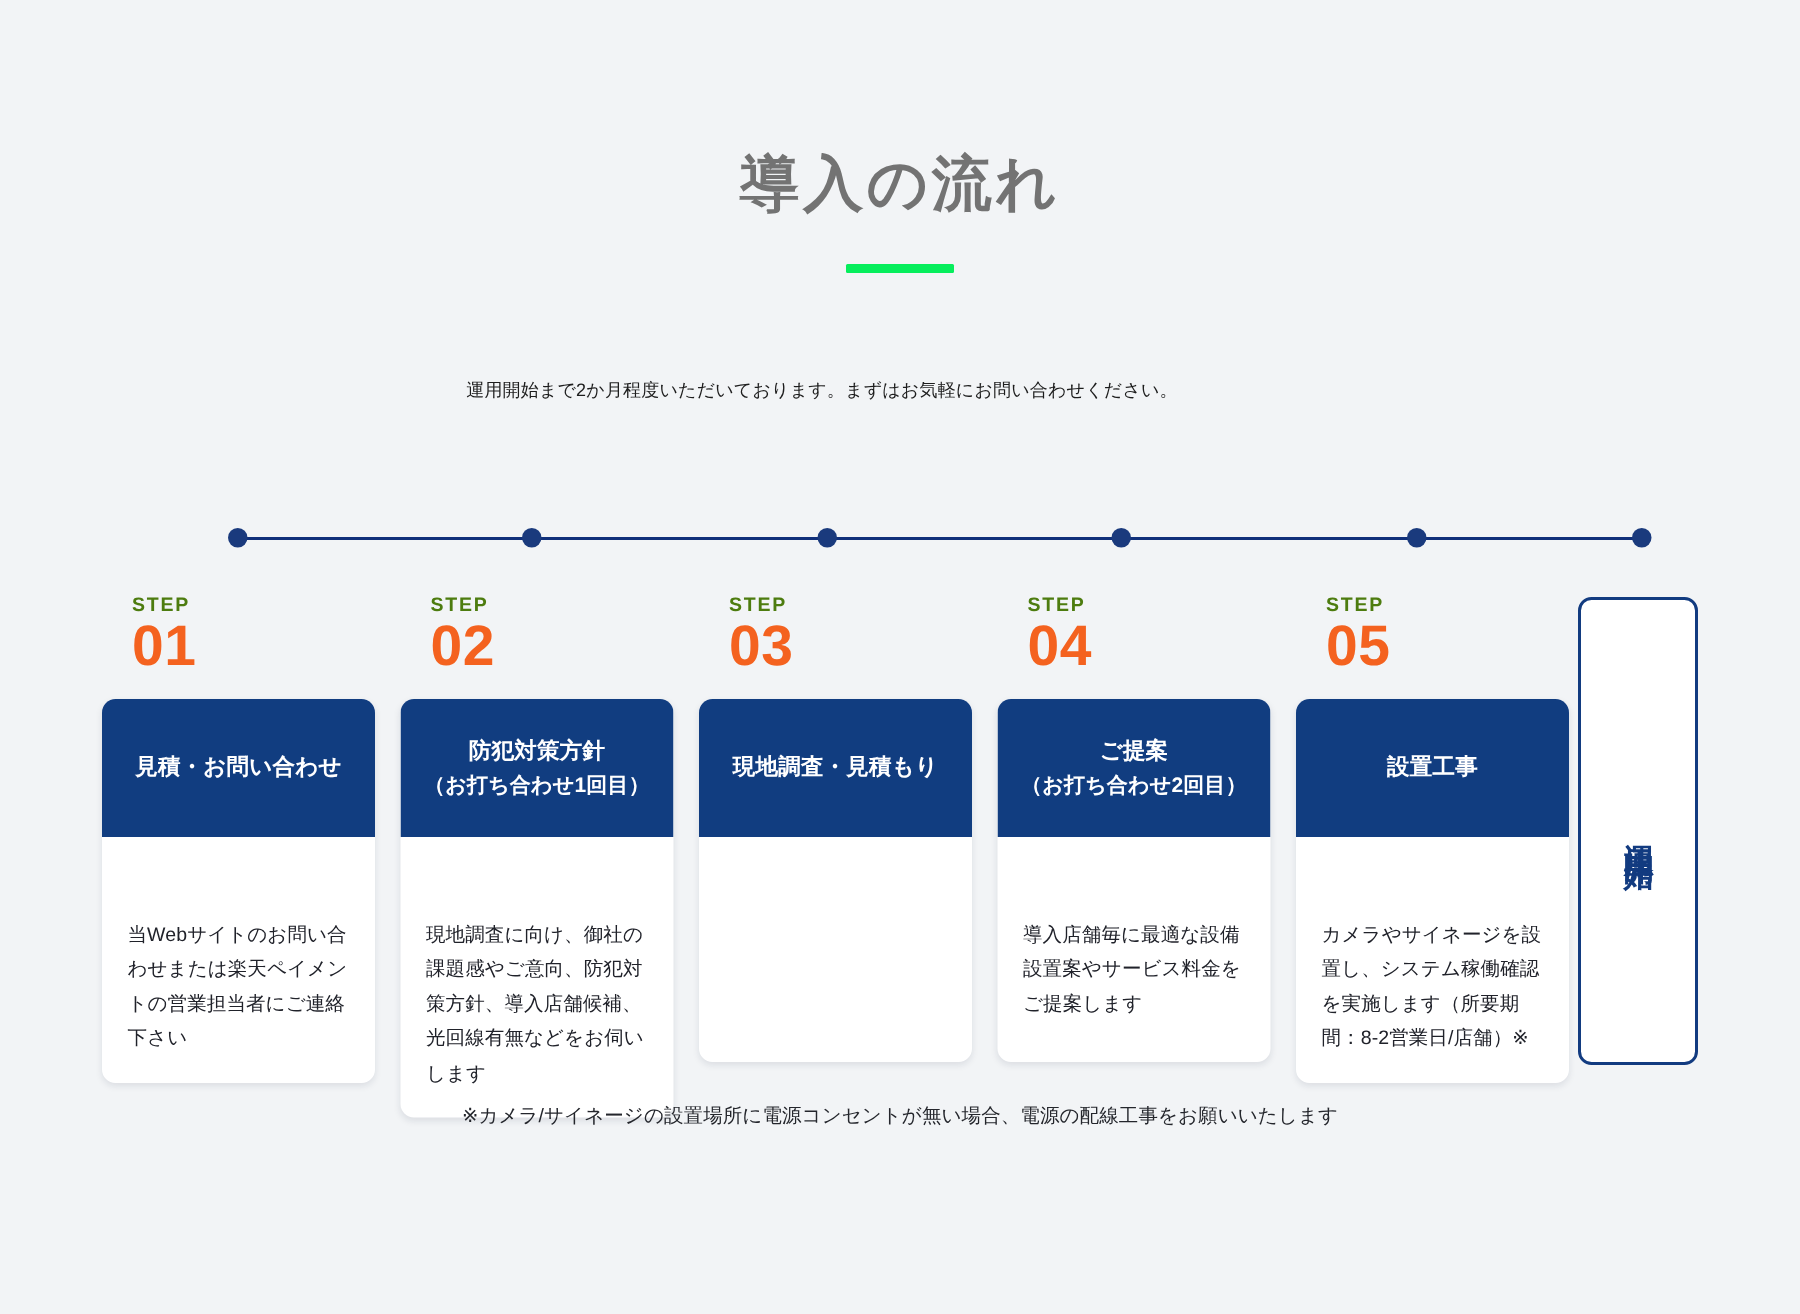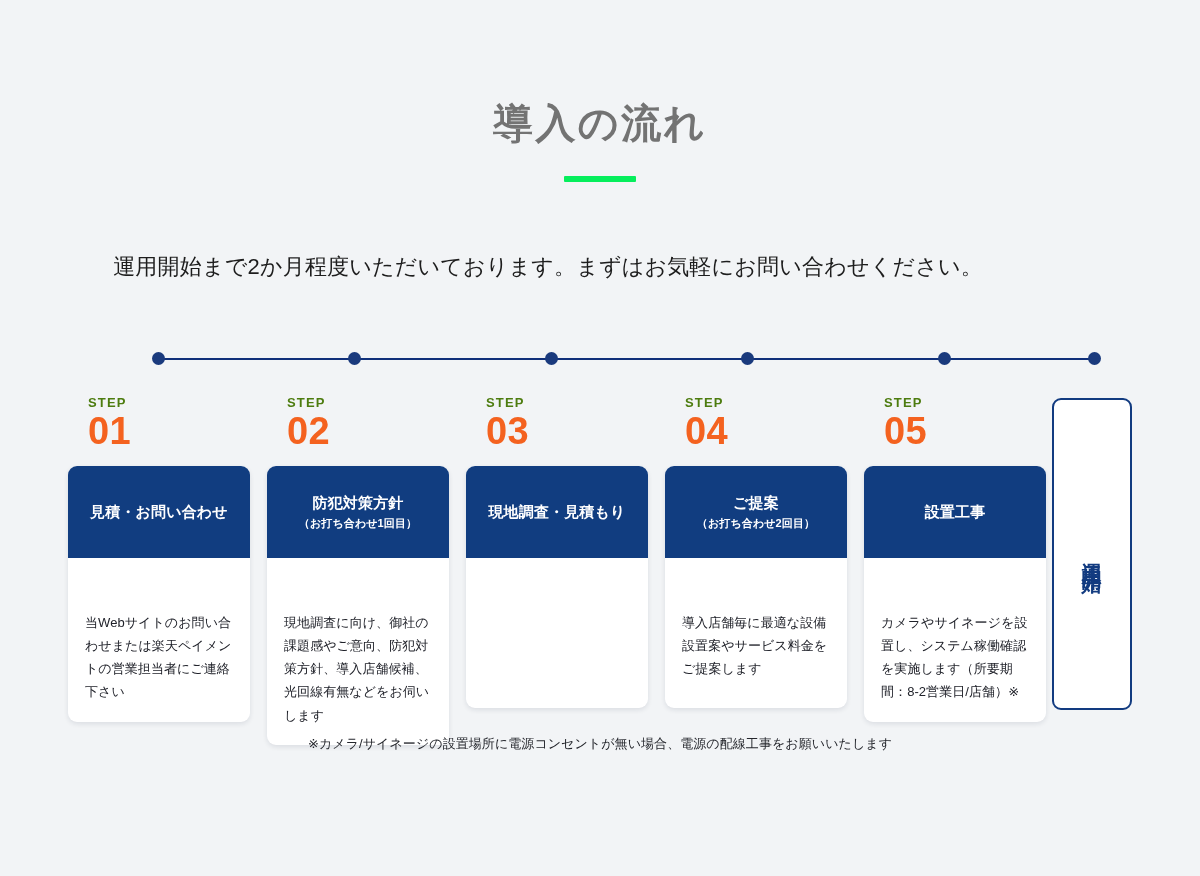--- a/index.html
+++ b/index.html
@@ -48,21 +48,21 @@
     margin: 28px auto 0;
     border-radius: 1px;
   }
 
   .lead-text {
     position: absolute;
     top: 252px;
     left: 0;
     width: 1096px;
     text-align: center;
-    font-size: 22px;
+    font-size: 12px;
     letter-spacing: 0.01em;
     color: #1d1d1d;
   }
 
   
   .timeline {
     position: absolute;
     top: 352px;
     left: 158px;
     width: 936px;
@@ -148,21 +148,21 @@
   }
 
   .card-head-title {
     font-size: 15px;
     font-weight: bold;
     letter-spacing: 0.01em;
     line-height: 1.35;
   }
 
   .card-head-sub {
-    font-size: 11px;
+    font-size: 14px;
     font-weight: bold;
     letter-spacing: 0.01em;
     line-height: 1.35;
     margin-top: 2px;
   }
 
   .card-body {
     padding: 16px 17px 18px;
     font-size: 13px;
     line-height: 1.78;

